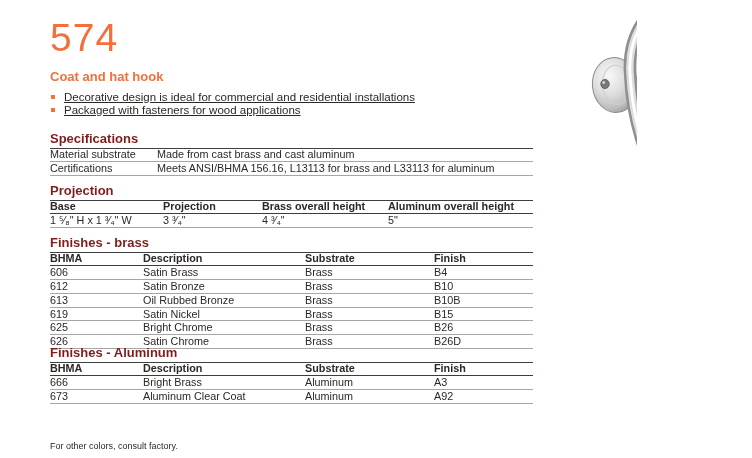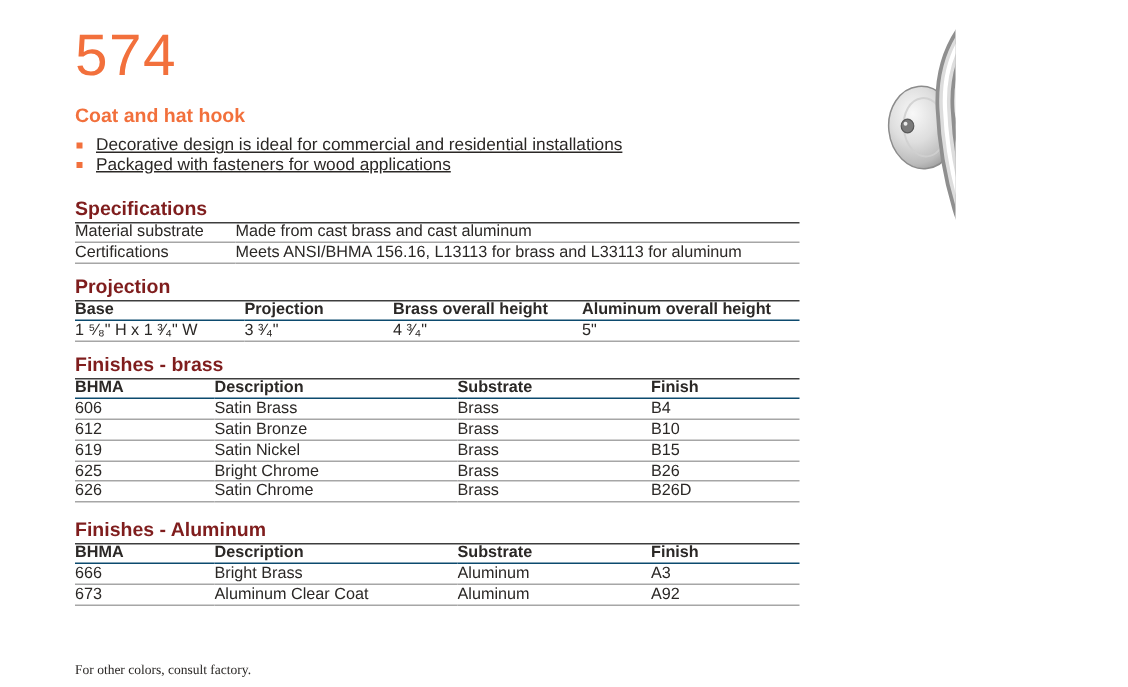--- a/index.html
+++ b/index.html
@@ -21,21 +21,21 @@
 
   .sec { width:483px; }
   .sec h2 { margin:0; font-size:13px; line-height:13.5px; font-weight:700; color:#7f1d1d;
             padding-bottom:2px; border-bottom:1.5px solid #3e3e3e; }
   table { width:483px; border-collapse:collapse; table-layout:fixed; }
   th, td { text-align:left; font-size:10.8px; line-height:11px;
            padding:0.9px 2px 0.9px 0; white-space:nowrap; overflow:hidden; }
   th { font-weight:700; border-bottom:1px solid #0c4a6e; }
   td { font-weight:400; border-bottom:1px solid #a6a6a6; }
 
-  .footnote { top:441px; font-size:9px; line-height:10px; color:#2b2826;font-family:Liberation Serif, serif; }
+  .footnote { top:441px; font-size:9px; line-height:10px; color:#2b2826; }
 
   .photo { position:absolute; left:585px; top:0; width:160px; height:230px; }
 </style>
 </head>
 <body>
 
 <div class="page">
   <div class="content">
 
     <div class="abs prod-num">574</div>
@@ -122,20 +122,26 @@
             <td>606</td>
             <td>Satin Brass</td>
             <td>Brass</td>
             <td>B4</td>
           </tr>
           <tr>
             <td>612</td>
             <td>Satin Bronze</td>
             <td>Brass</td>
             <td>B10</td>
+          </tr>
+          <tr>
+            <td>613</td>
+            <td>Oil Rubbed Bronze</td>
+            <td>Brass</td>
+            <td>B10B</td>
           </tr>
           <tr>
             <td>619</td>
             <td>Satin Nickel</td>
             <td>Brass</td>
             <td>B15</td>
           </tr>
           <tr>
             <td>625</td>
             <td>Bright Chrome</td>

